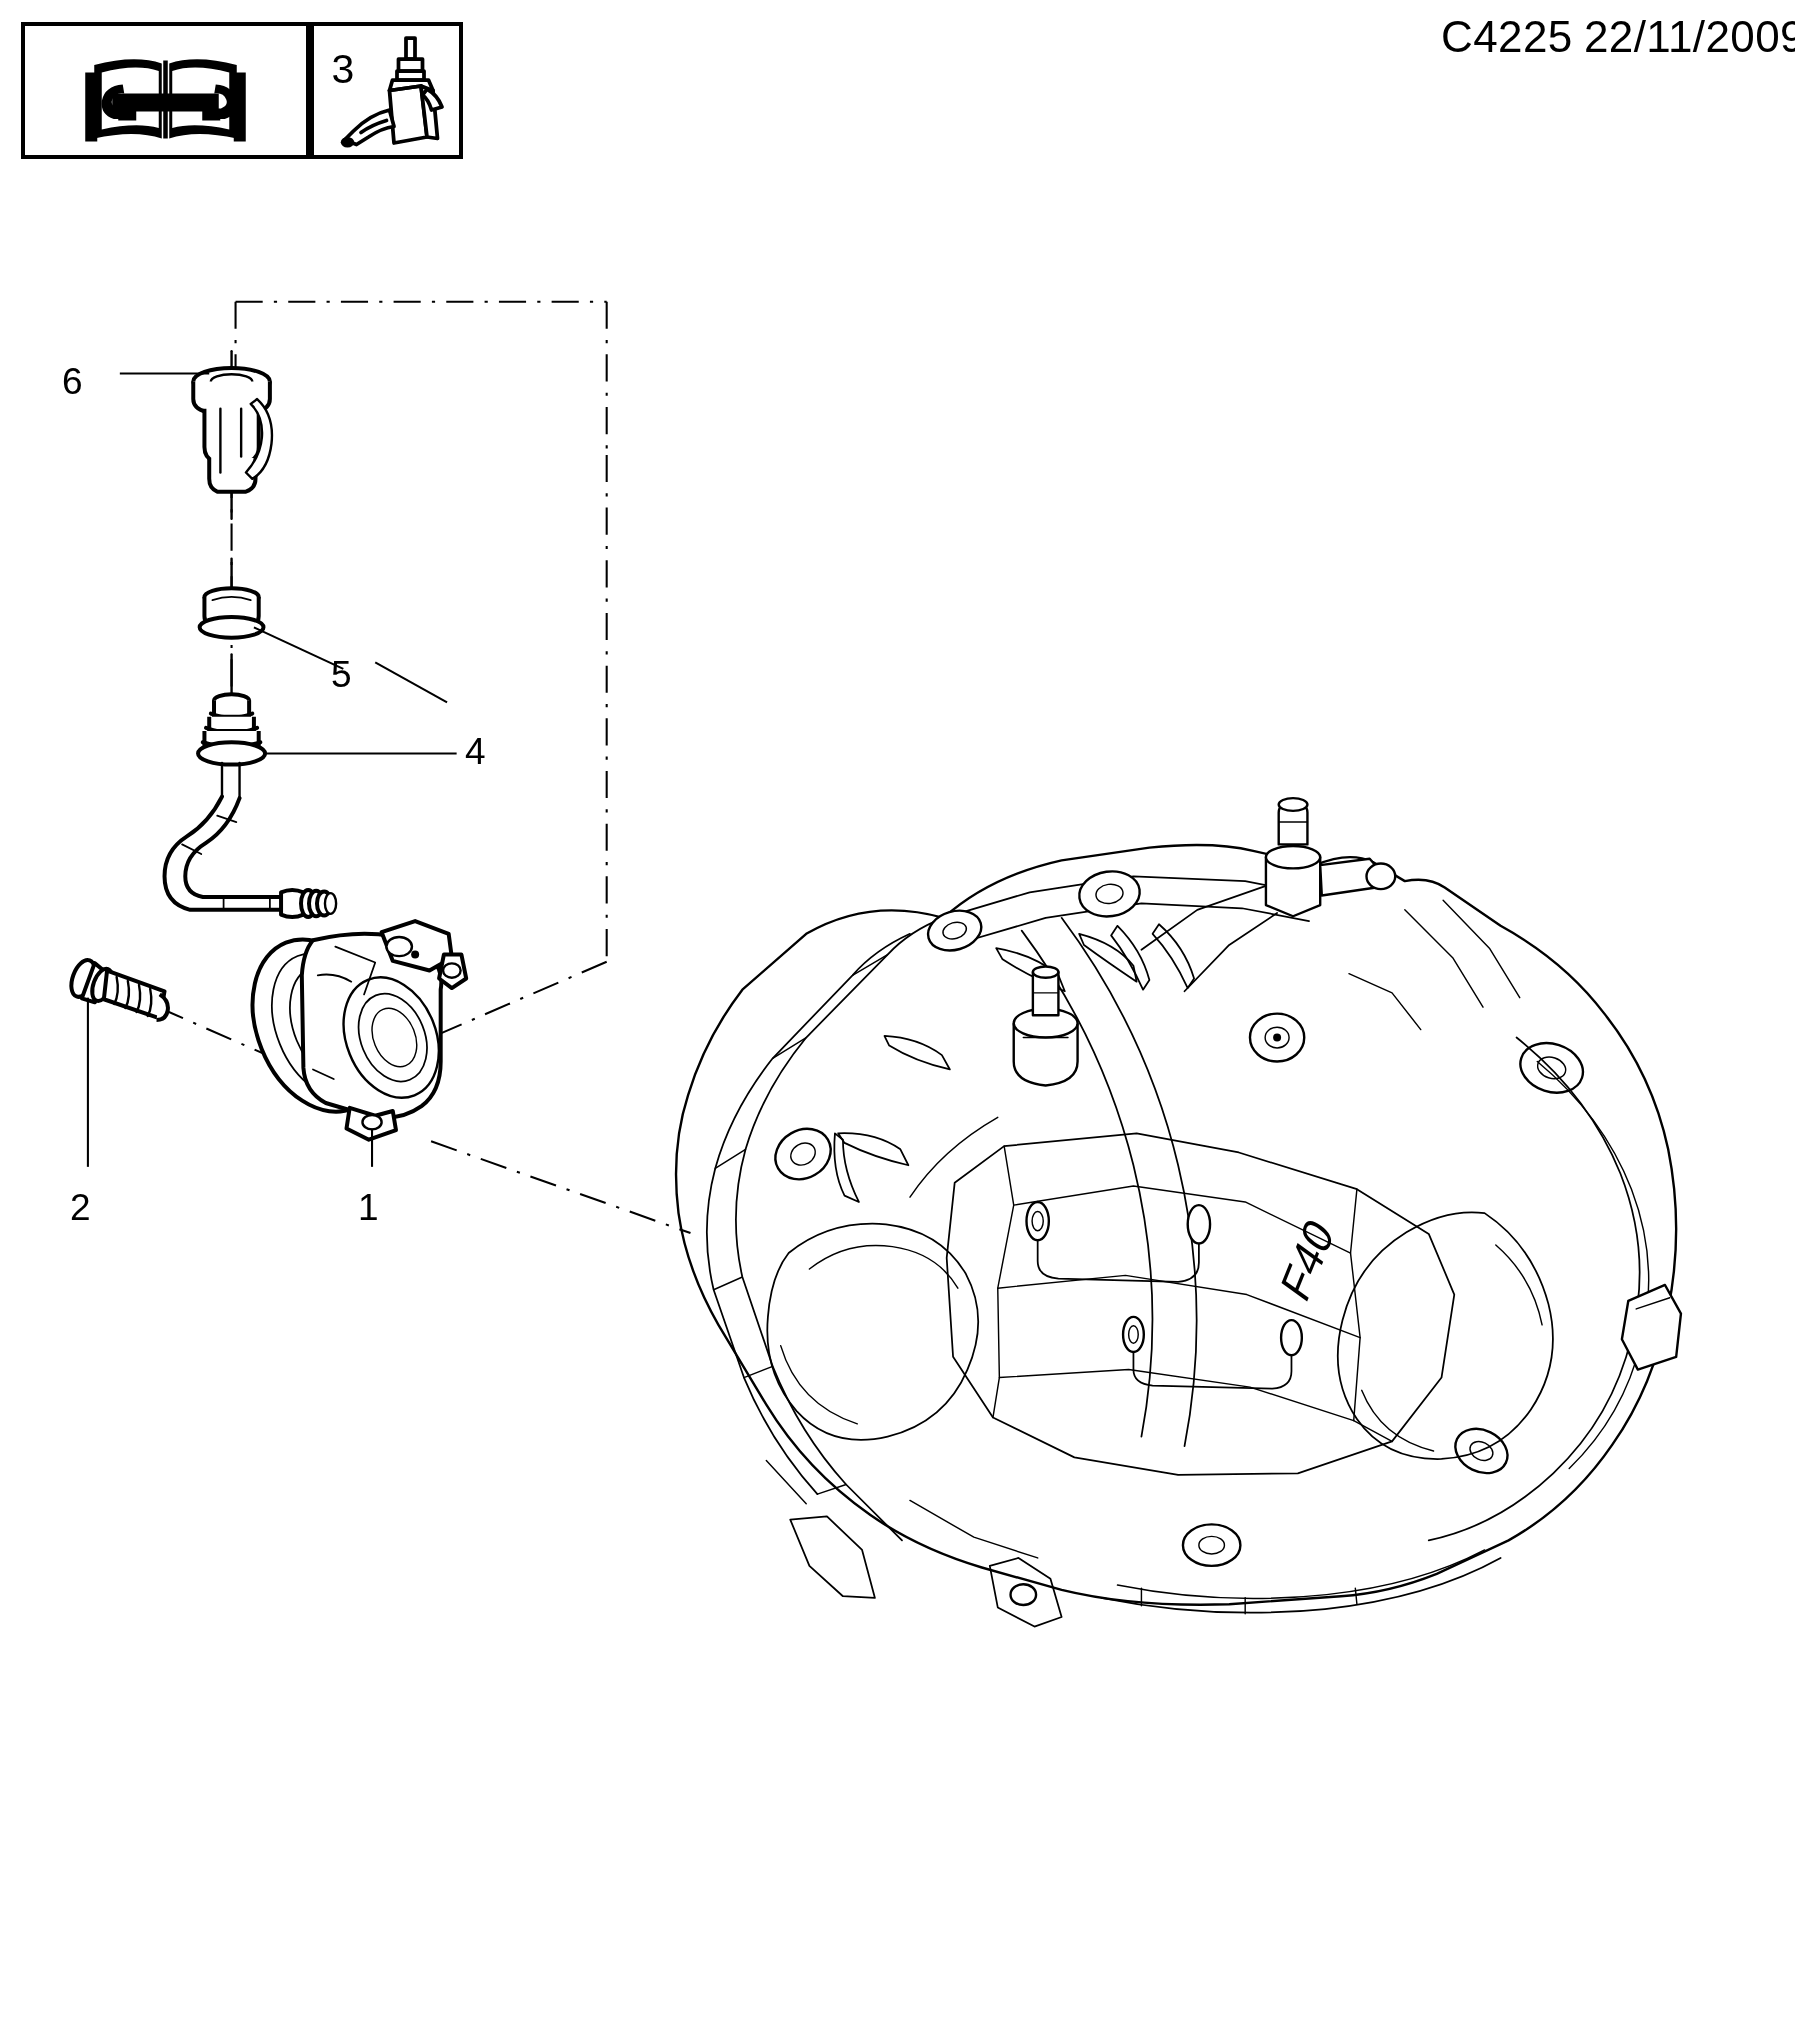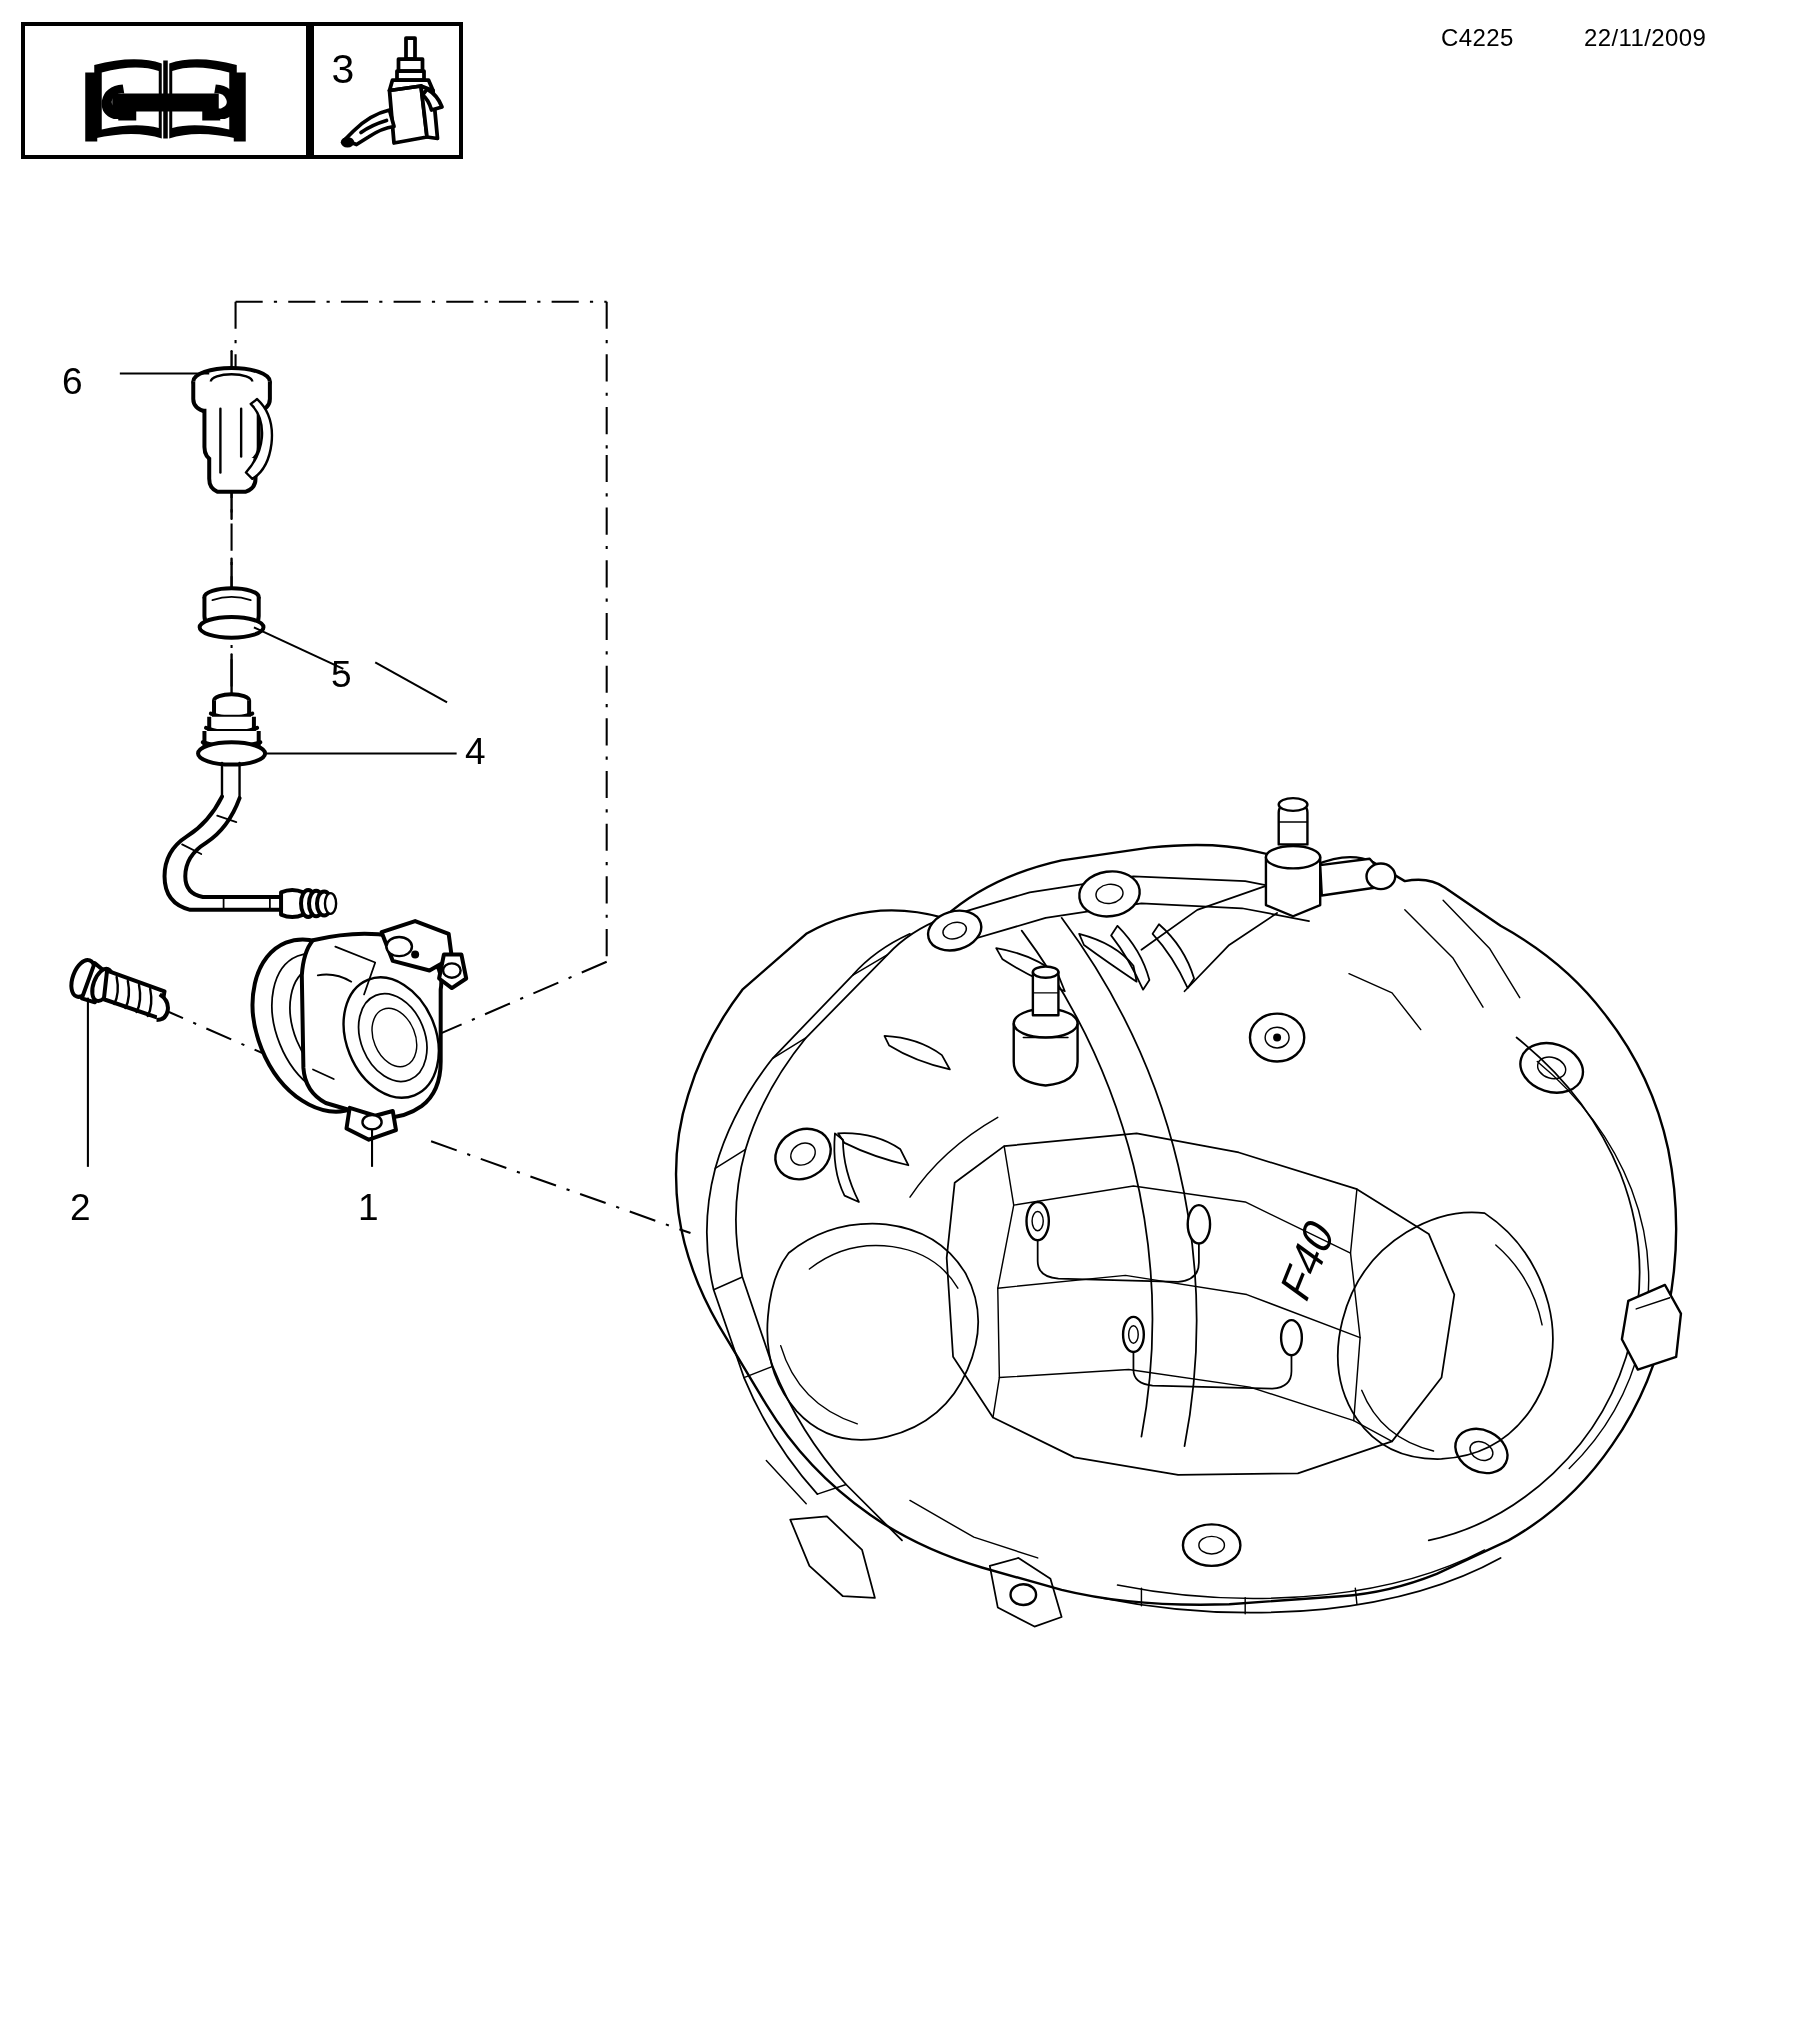--- a/index.html
+++ b/index.html
@@ -15,22 +15,22 @@
     position: relative;
     width: 1796px;
     height: 2036px;
     background: #ffffff;
     overflow: hidden;
   }
 
   
   .hdr-code, .hdr-date {
     position: absolute;
-    top: 24px;
-    font-size: 24px;
+    top: 12px;
+    font-size: 44px;
     letter-spacing: 0.4px;
     white-space: nowrap;
   }
   .hdr-code { left: 1441px; }
   .hdr-date { left: 1584px; }
 
   
   .icon-box {
     position: absolute;
     box-sizing: border-box;

